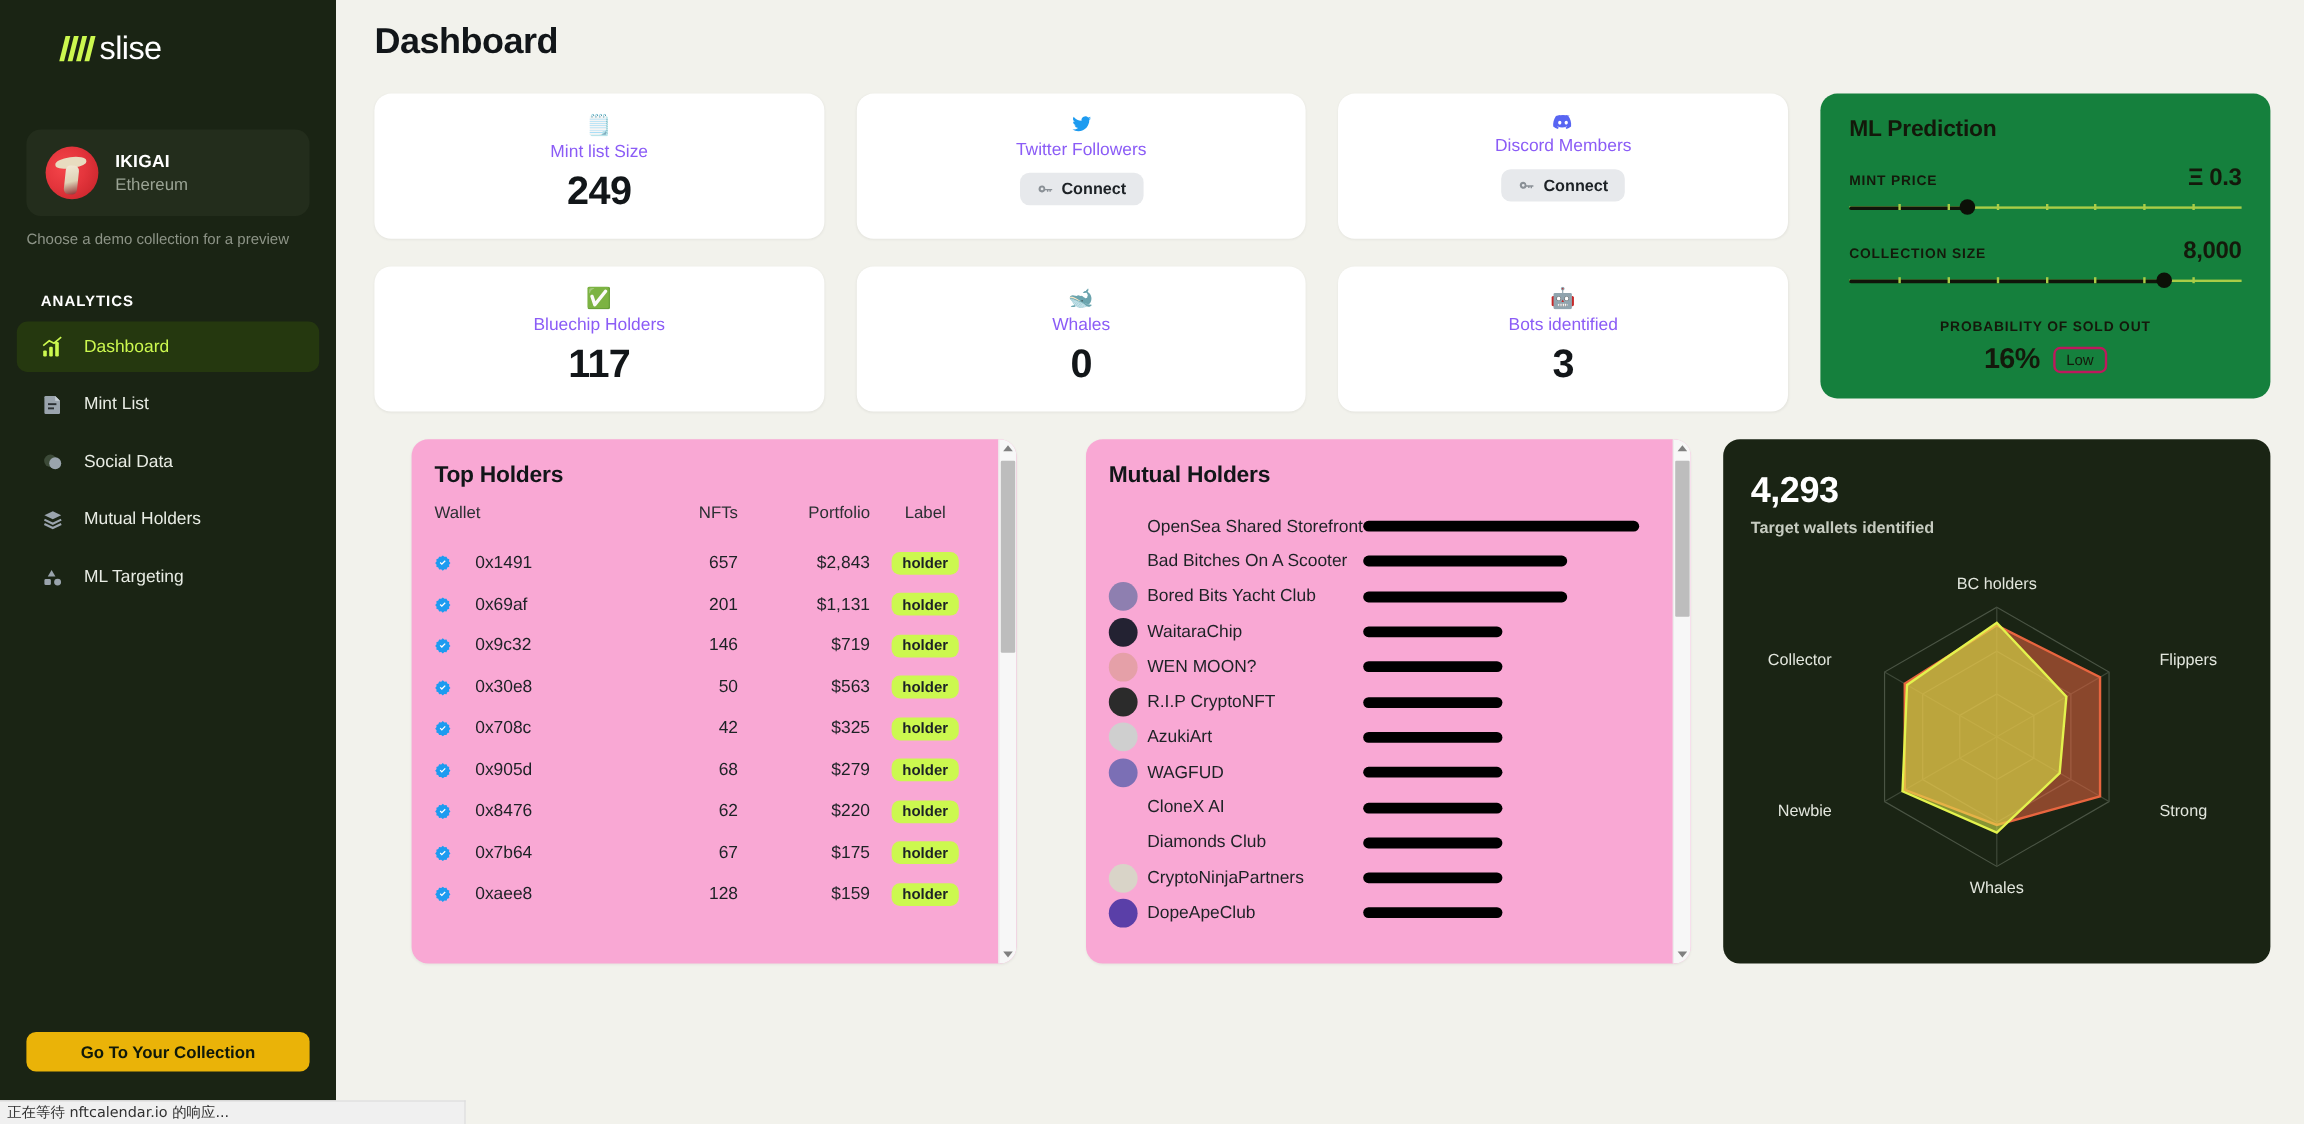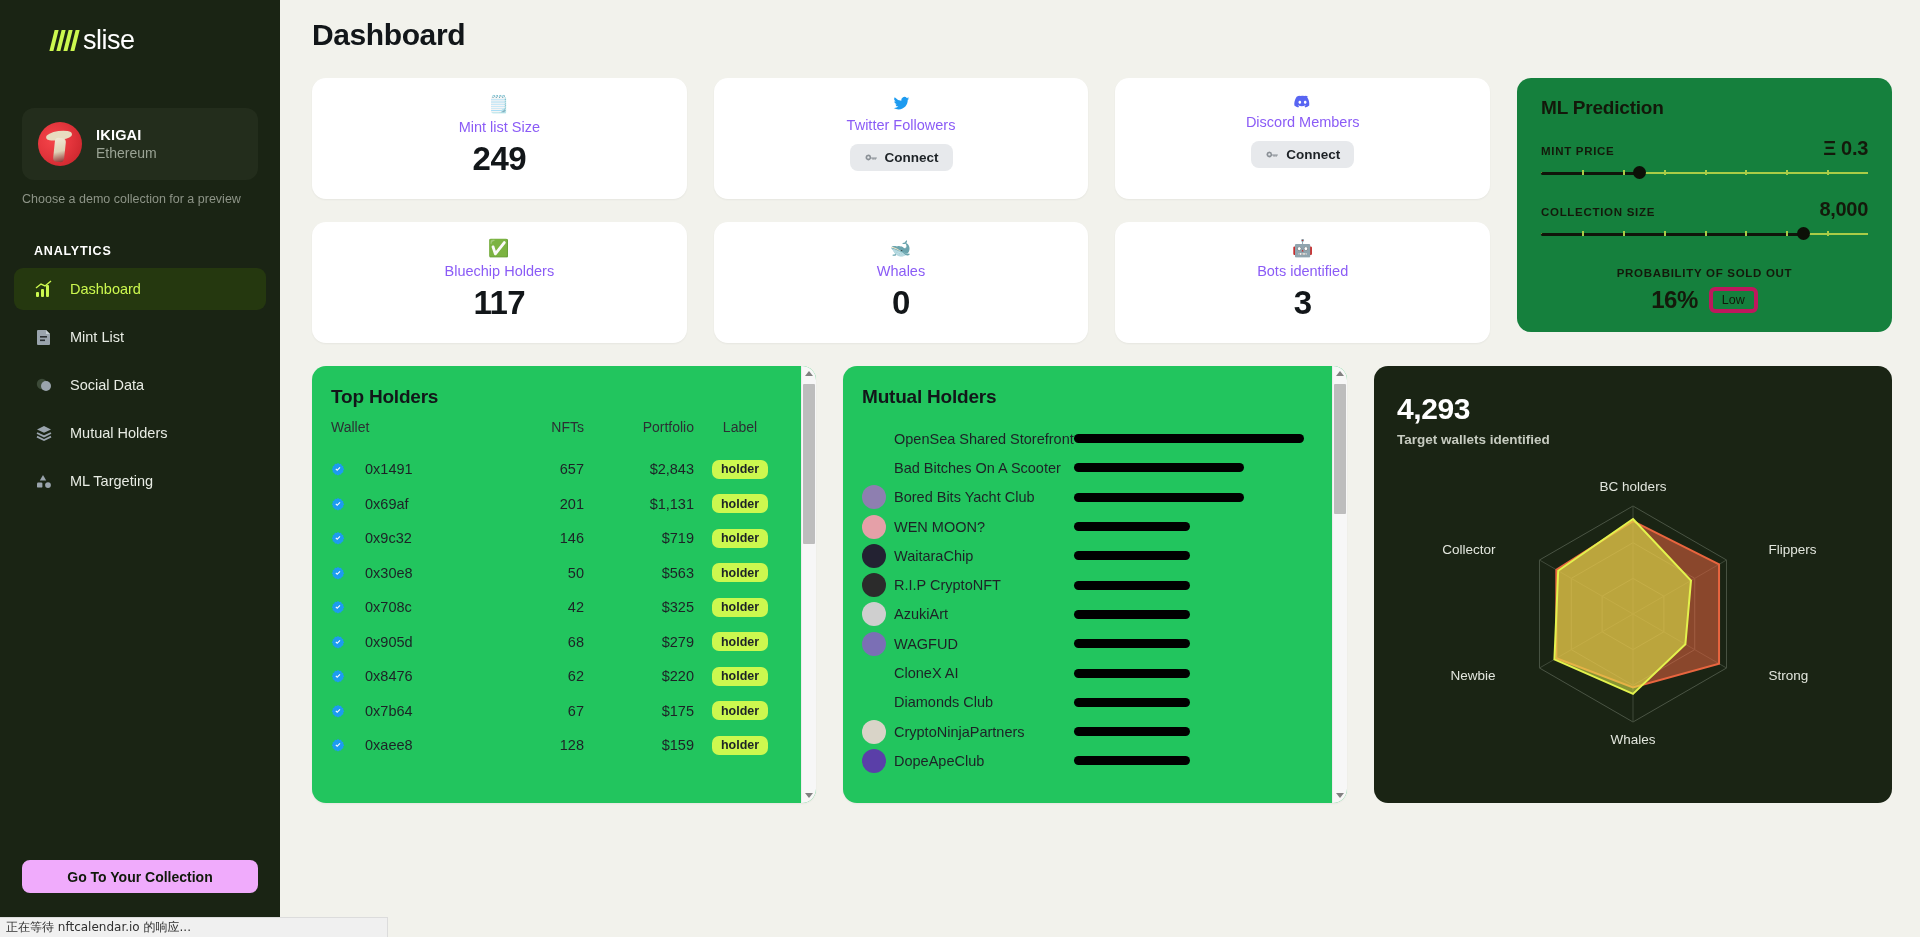--- a/index.html
+++ b/index.html
@@ -56,21 +56,21 @@
     display: flex; align-items: center; gap: 16px;
     height: 42px; margin: 0 14px; padding-left: 20px;
     border-radius: 9px; color: #e8ece4; font-size: 14.5px; cursor: pointer;
   }
   .nav-item + .nav-item { margin-top: 6px; }
   .nav-item.active { background: #25380f; color: #ccf84f; }
   .nav-ico { width: 20px; height: 20px; display: block; flex: none; }
 
   .go-btn {
     position: absolute; left: 22px; bottom: 24px; width: 236px; height: 33px;
-    background: #f0abfc; color: #10190a; border: none; border-radius: 8px;
+    background: #eab308; color: #10190a; border: none; border-radius: 8px;
     font-size: 14px; font-weight: 700; font-family: inherit; cursor: pointer;
   }
 
   
   .main { flex: 1; padding: 18px 28px 0 32px; overflow: hidden; }
   .page-title { font-size: 30px; font-weight: 700; color: #121619; letter-spacing: -.4px; }
 
   .grid-top { display: flex; gap: 27px; margin-top: 26px; align-items: flex-start; }
   .stat-col { display: flex; flex-direction: column; gap: 23px; flex: 1; }
   .stat-row { display: flex; gap: 27px; }
@@ -98,26 +98,26 @@
   .ml-k { font-size: 11.5px; font-weight: 700; letter-spacing: .7px; color: #14190b; }
   .ml-v { font-size: 20px; font-weight: 700; color: #14190b; letter-spacing: -.3px; }
   .slider { position: relative; height: 14px; margin-top: 6px; }
   .slider .track { position: absolute; left: 0; right: 0; top: 6px; height: 2px; background: #a9cc47; }
   .slider .fill { position: absolute; left: 0; top: 5.5px; height: 3px; background: #10150a; border-radius: 2px; }
   .slider .tick { position: absolute; top: 4px; width: 2px; height: 5px; background: #a9cc47; }
   .slider .knob { position: absolute; top: 0; width: 13px; height: 13px; border-radius: 50%; background: #0c1007; margin-left: -6px; }
   .ml-prob-label { text-align: center; font-size: 11.5px; font-weight: 700; letter-spacing: .7px; color: #14190b; margin-top: 26px; }
   .ml-prob-row { display: flex; align-items: center; justify-content: center; gap: 11px; margin-top: 7px; }
   .ml-prob-val { font-size: 24px; font-weight: 700; color: #14190b; letter-spacing: -.5px; }
-  .ml-badge { border: 4px solid #be185d; border-radius: 6px; padding: 2px 9px; font-size: 12.5px; color: #14190b; }
+  .ml-badge { border: 2px solid #be185d; border-radius: 6px; padding: 2px 9px; font-size: 12.5px; color: #14190b; }
 
   
   .grid-bottom { display: flex; gap: 27px; margin-top: 23px; }
   .panel { border-radius: 14px; height: 437px; position: relative; overflow: hidden; }
-  .panel-white { background: #22c55e; box-shadow: 0 1px 2px rgba(0,0,0,.05); }
+  .panel-white { background: #f9a8d4; box-shadow: 0 1px 2px rgba(0,0,0,.05); margin-left: 31px; }
   .panel-title { font-size: 19px; font-weight: 700; color: #121619; padding: 20px 0 0 19px; letter-spacing: -.2px; }
 
   .th-panel { width: 504px; min-width: 504px; }
   .th-head { display: flex; padding: 11px 30px 0 19px; font-size: 14px; color: #2b3033; }
   .th-wallet { flex: 1; }
   .th-nfts { width: 84px; text-align: right; }
   .th-port { width: 110px; text-align: right; }
   .th-label { width: 92px; text-align: center; }
   .th-body { position: absolute; left: 0; right: 0; top: 86px; bottom: 0; overflow: hidden; padding-left: 19px; }
   .th-row { display: flex; align-items: center; height: 34.5px; font-size: 14.5px; color: #1d2226; padding-right: 30px; }
@@ -480,27 +480,27 @@
               <span class="mh-av" style="background:transparent"></span>
               <span class="mh-name">Bad Bitches On A Scooter</span>
               <span class="mh-bar" style="width:170px"></span>
             </div>
             <div class="mh-row">
               <span class="mh-av" style="background:#8e7fb0"></span>
               <span class="mh-name">Bored Bits Yacht Club</span>
               <span class="mh-bar" style="width:170px"></span>
             </div>
             <div class="mh-row">
+              <span class="mh-av" style="background:#232232"></span>
+              <span class="mh-name">WaitaraChip</span>
+              <span class="mh-bar" style="width:116px"></span>
+            </div>
+            <div class="mh-row">
               <span class="mh-av" style="background:#e5a0a8"></span>
               <span class="mh-name">WEN MOON?</span>
-              <span class="mh-bar" style="width:116px"></span>
-            </div>
-            <div class="mh-row">
-              <span class="mh-av" style="background:#232232"></span>
-              <span class="mh-name">WaitaraChip</span>
               <span class="mh-bar" style="width:116px"></span>
             </div>
             <div class="mh-row">
               <span class="mh-av" style="background:#2b2b2b"></span>
               <span class="mh-name">R.I.P CryptoNFT</span>
               <span class="mh-bar" style="width:116px"></span>
             </div>
             <div class="mh-row">
               <span class="mh-av" style="background:#cfcfcf"></span>
               <span class="mh-name">AzukiArt</span>

